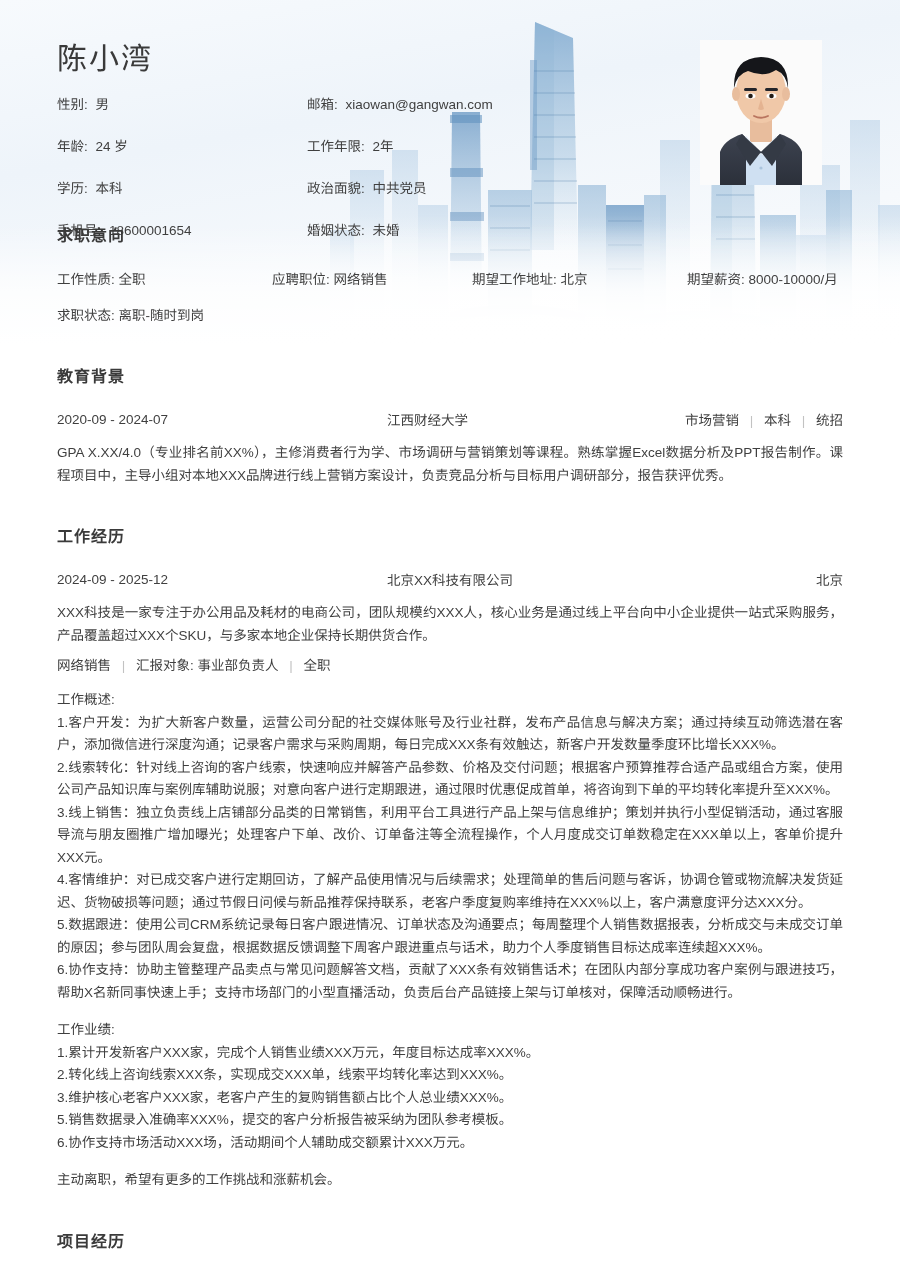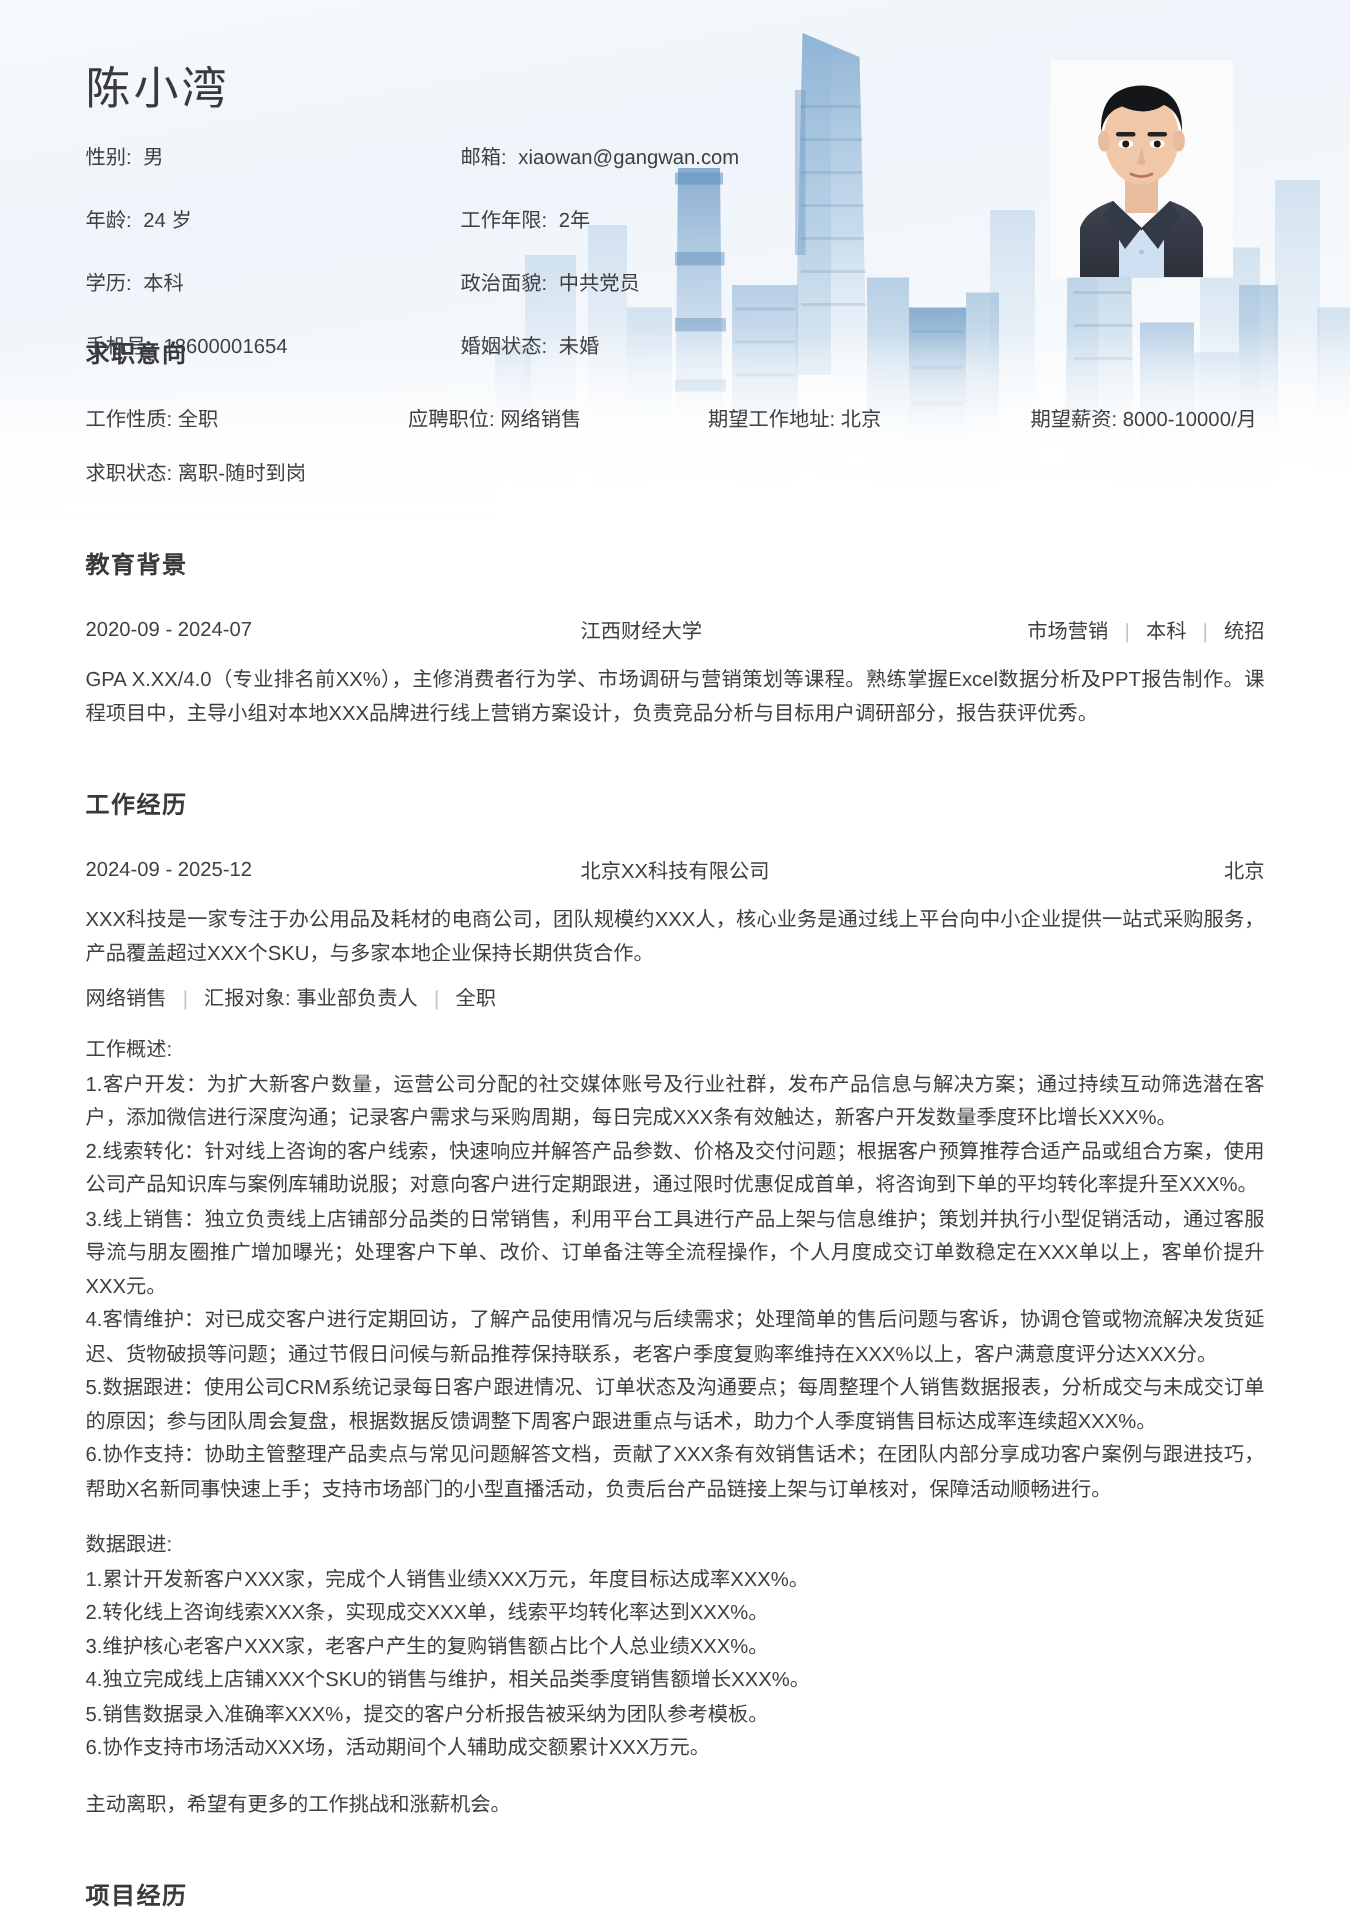--- a/index.html
+++ b/index.html
@@ -398,25 +398,24 @@
     <p class="list-line">2.线索转化：针对线上咨询的客户线索，快速响应并解答产品参数、价格及交付问题；根据客户预算推荐合适产品或组合方案，使用公司产品知识库与案例库辅助说服；对意向客户进行定期跟进，通过限时优惠促成首单，将咨询到下单的平均转化率提升至XXX%。</p>
     <p class="list-line">3.线上销售：独立负责线上店铺部分品类的日常销售，利用平台工具进行产品上架与信息维护；策划并执行小型促销活动，通过客服导流与朋友圈推广增加曝光；处理客户下单、改价、订单备注等全流程操作，个人月度成交订单数稳定在XXX单以上，客单价提升XXX元。</p>
     <p class="list-line">4.客情维护：对已成交客户进行定期回访，了解产品使用情况与后续需求；处理简单的售后问题与客诉，协调仓管或物流解决发货延迟、货物破损等问题；通过节假日问候与新品推荐保持联系，老客户季度复购率维持在XXX%以上，客户满意度评分达XXX分。</p>
     <p class="list-line">5.数据跟进：使用公司CRM系统记录每日客户跟进情况、订单状态及沟通要点；每周整理个人销售数据报表，分析成交与未成交订单的原因；参与团队周会复盘，根据数据反馈调整下周客户跟进重点与话术，助力个人季度销售目标达成率连续超XXX%。</p>
     <p class="list-line">6.协作支持：协助主管整理产品卖点与常见问题解答文档，贡献了XXX条有效销售话术；在团队内部分享成功客户案例与跟进技巧，帮助X名新同事快速上手；支持市场部门的小型直播活动，负责后台产品链接上架与订单核对，保障活动顺畅进行。</p>
   </div>
 
   <div class="blank-line"></div>
 
   <div class="list-block">
-    <p class="list-line">数据跟进:</p>
+    <p class="list-line">工作业绩:</p>
     <p class="list-line">1.累计开发新客户XXX家，完成个人销售业绩XXX万元，年度目标达成率XXX%。</p>
     <p class="list-line">2.转化线上咨询线索XXX条，实现成交XXX单，线索平均转化率达到XXX%。</p>
     <p class="list-line">3.维护核心老客户XXX家，老客户产生的复购销售额占比个人总业绩XXX%。</p>
-    <p class="list-line">4.独立完成线上店铺XXX个SKU的销售与维护，相关品类季度销售额增长XXX%。</p>
     <p class="list-line">5.销售数据录入准确率XXX%，提交的客户分析报告被采纳为团队参考模板。</p>
     <p class="list-line">6.协作支持市场活动XXX场，活动期间个人辅助成交额累计XXX万元。</p>
   </div>
 
   <div class="blank-line"></div>
 
   <p class="list-line">主动离职，希望有更多的工作挑战和涨薪机会。</p>
 </div>
 
 <div class="sec-gap-lg"></div>

